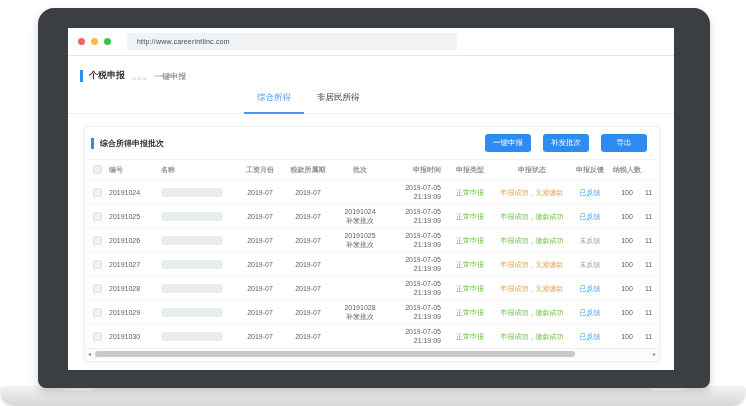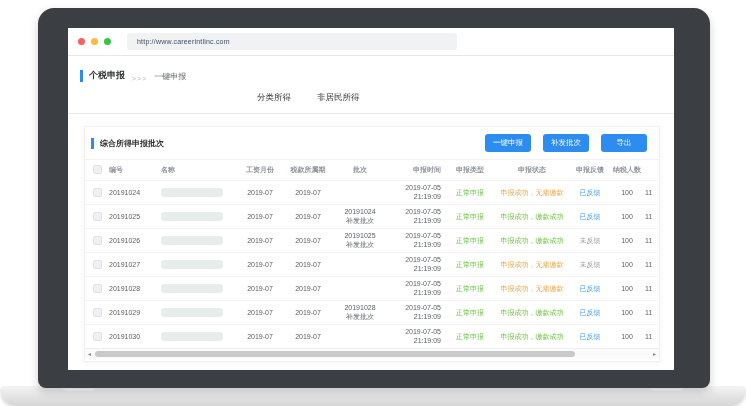--- a/index.html
+++ b/index.html
@@ -139,21 +139,21 @@
       <div class="page">
 
         <div class="breadcrumb">
           <span class="accent-bar"></span>
           <span class="bc-title">个税申报</span>
           <span class="bc-sep">&gt;&gt;&gt;</span>
           <span class="bc-current">一键申报</span>
         </div>
 
         <div class="tabbar">
-          <div class="tab">分类所得</div>
+          <div class="tab active">综合所得</div>
           <div class="tab">非居民所得</div>
         </div>
 
         <div class="card">
           <div class="card-head">
             <div class="card-title">
               <span class="accent-bar"></span>
               <span>综合所得申报批次</span>
             </div>
             <div class="actions">

